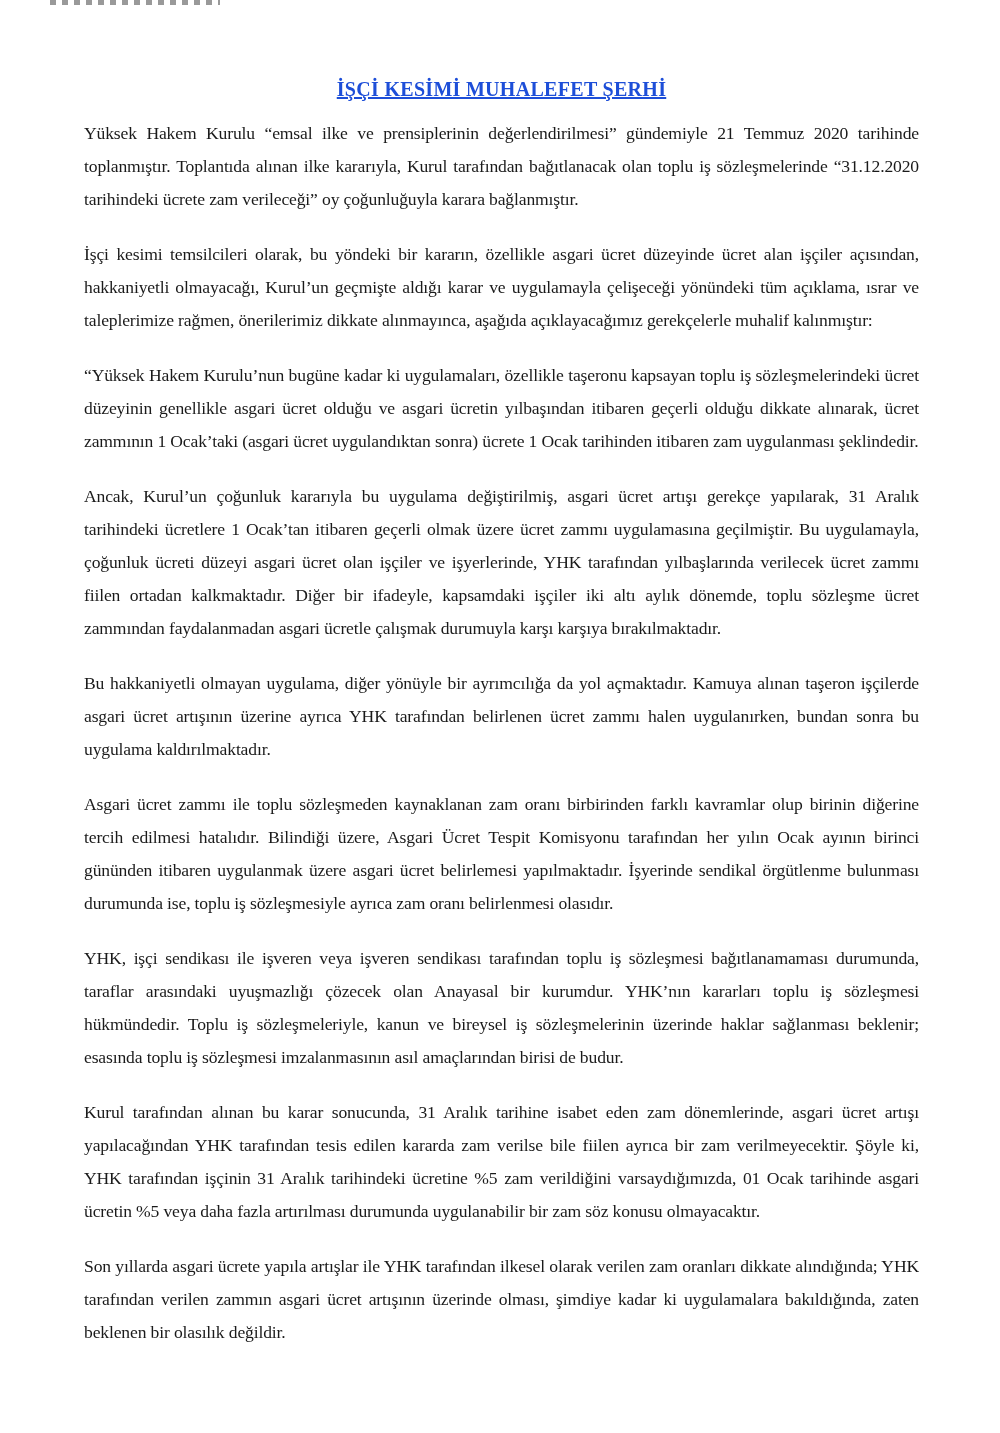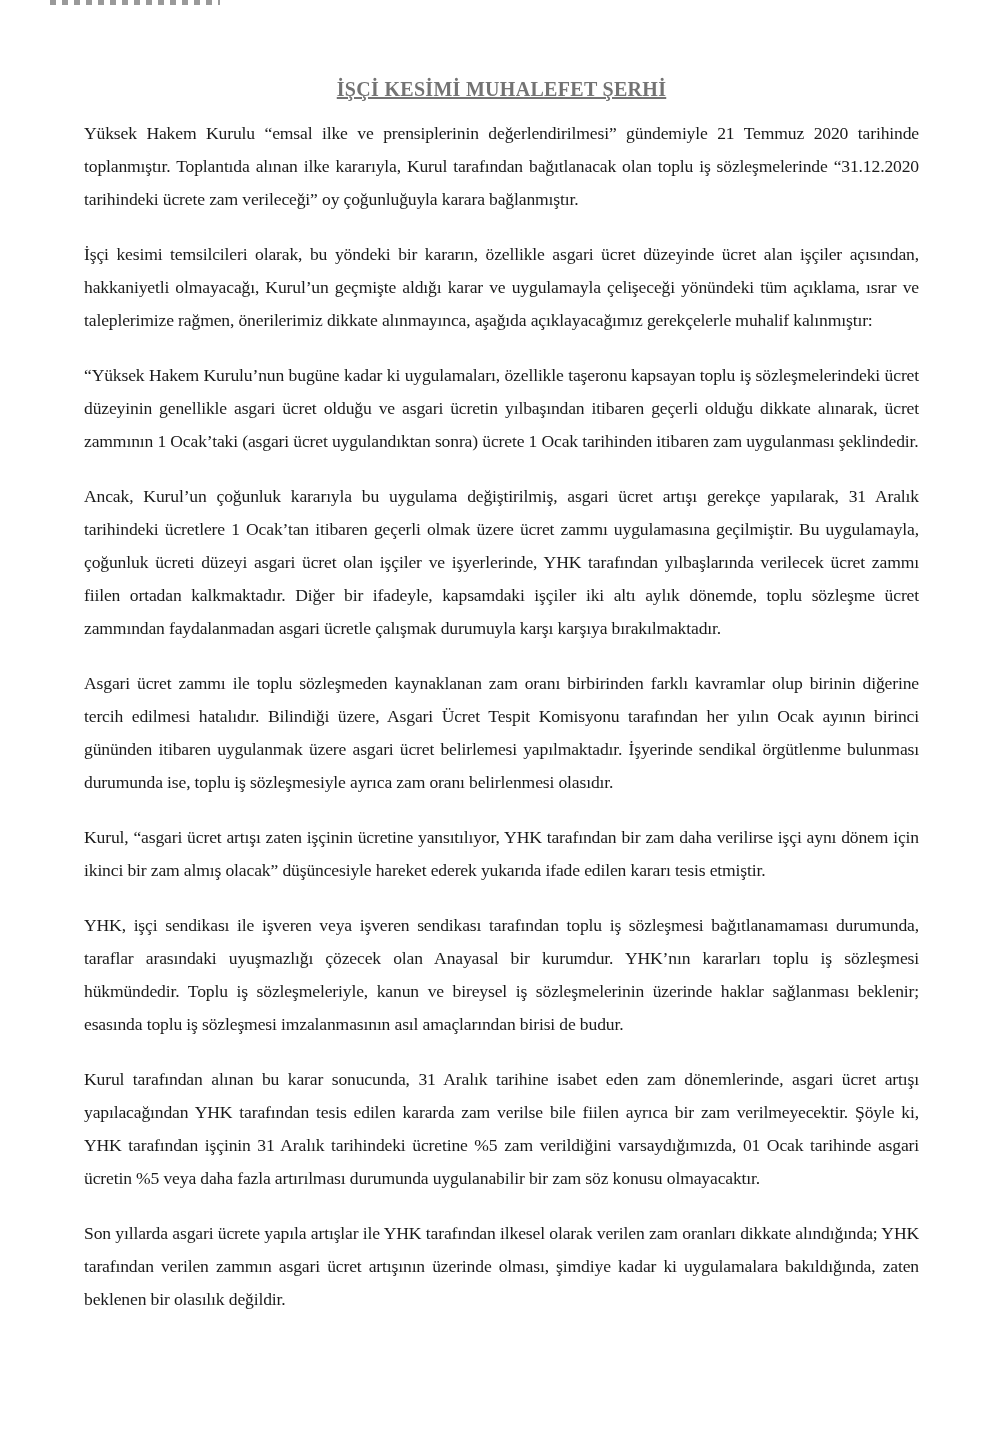--- a/index.html
+++ b/index.html
@@ -25,39 +25,39 @@
       width: 835px;
     }
     h1.title {
       text-align: center;
       font-family: "Liberation Serif", "DejaVu Serif", serif;
       font-weight: bold;
       font-size: 20px;
       letter-spacing: 0.3px;
       text-decoration: underline;
       margin: 0 0 16px 0;
-      color: #737373;
+      color: #1d4ed8;
     }
     p.para {
       font-size: 17.6px;
       line-height: 33px;
       margin: 0 0 22px 0;
       text-align: justify;
       letter-spacing: -0.15px;
     }
   </style>
 </head>
 <body>
 
 <div class="scan-edge"></div>
 
 <div class="page">
   <h1 class="title">İŞÇİ KESİMİ MUHALEFET ŞERHİ</h1>
   <p class="para">Yüksek Hakem Kurulu “emsal ilke ve prensiplerinin değerlendirilmesi” gündemiyle 21 Temmuz 2020 tarihinde toplanmıştır. Toplantıda alınan ilke kararıyla, Kurul tarafından bağıtlanacak olan toplu iş sözleşmelerinde “31.12.2020 tarihindeki ücrete zam verileceği” oy çoğunluğuyla karara bağlanmıştır.</p>
   <p class="para">İşçi kesimi temsilcileri olarak, bu yöndeki bir kararın, özellikle asgari ücret düzeyinde ücret alan işçiler açısından, hakkaniyetli olmayacağı, Kurul’un geçmişte aldığı karar ve uygulamayla çelişeceği yönündeki tüm açıklama, ısrar ve taleplerimize rağmen, önerilerimiz dikkate alınmayınca, aşağıda açıklayacağımız gerekçelerle muhalif kalınmıştır:</p>
   <p class="para">“Yüksek Hakem Kurulu’nun bugüne kadar ki uygulamaları, özellikle taşeronu kapsayan toplu iş sözleşmelerindeki ücret düzeyinin genellikle asgari ücret olduğu ve asgari ücretin yılbaşından itibaren geçerli olduğu dikkate alınarak, ücret zammının 1 Ocak’taki (asgari ücret uygulandıktan sonra) ücrete 1 Ocak tarihinden itibaren zam uygulanması şeklindedir.</p>
   <p class="para">Ancak, Kurul’un çoğunluk kararıyla bu uygulama değiştirilmiş, asgari ücret artışı gerekçe yapılarak, 31 Aralık tarihindeki ücretlere 1 Ocak’tan itibaren geçerli olmak üzere ücret zammı uygulamasına geçilmiştir. Bu uygulamayla, çoğunluk ücreti düzeyi asgari ücret olan işçiler ve işyerlerinde, YHK tarafından yılbaşlarında verilecek ücret zammı fiilen ortadan kalkmaktadır. Diğer bir ifadeyle, kapsamdaki işçiler iki altı aylık dönemde, toplu sözleşme ücret zammından faydalanmadan asgari ücretle çalışmak durumuyla karşı karşıya bırakılmaktadır.</p>
+  <p class="para">Bu hakkaniyetli olmayan uygulama, diğer yönüyle bir ayrımcılığa da yol açmaktadır. Kamuya alınan taşeron işçilerde asgari ücret artışının üzerine ayrıca YHK tarafından belirlenen ücret zammı halen uygulanırken, bundan sonra bu uygulama kaldırılmaktadır.</p>
   <p class="para">Asgari ücret zammı ile toplu sözleşmeden kaynaklanan zam oranı birbirinden farklı kavramlar olup birinin diğerine tercih edilmesi hatalıdır. Bilindiği üzere, Asgari Ücret Tespit Komisyonu tarafından her yılın Ocak ayının birinci gününden itibaren uygulanmak üzere asgari ücret belirlemesi yapılmaktadır. İşyerinde sendikal örgütlenme bulunması durumunda ise, toplu iş sözleşmesiyle ayrıca zam oranı belirlenmesi olasıdır.</p>
-  <p class="para">Kurul, “asgari ücret artışı zaten işçinin ücretine yansıtılıyor, YHK tarafından bir zam daha verilirse işçi aynı dönem için ikinci bir zam almış olacak” düşüncesiyle hareket ederek yukarıda ifade edilen kararı tesis etmiştir.</p>
   <p class="para">YHK, işçi sendikası ile işveren veya işveren sendikası tarafından toplu iş sözleşmesi bağıtlanamaması durumunda, taraflar arasındaki uyuşmazlığı çözecek olan Anayasal bir kurumdur. YHK’nın kararları toplu iş sözleşmesi hükmündedir. Toplu iş sözleşmeleriyle, kanun ve bireysel iş sözleşmelerinin üzerinde haklar sağlanması beklenir; esasında toplu iş sözleşmesi imzalanmasının asıl amaçlarından birisi de budur.</p>
   <p class="para">Kurul tarafından alınan bu karar sonucunda, 31 Aralık tarihine isabet eden zam dönemlerinde, asgari ücret artışı yapılacağından YHK tarafından tesis edilen kararda zam verilse bile fiilen ayrıca bir zam verilmeyecektir. Şöyle ki, YHK tarafından işçinin 31 Aralık tarihindeki ücretine %5 zam verildiğini varsaydığımızda, 01 Ocak tarihinde asgari ücretin %5 veya daha fazla artırılması durumunda uygulanabilir bir zam söz konusu olmayacaktır.</p>
   <p class="para">Son yıllarda asgari ücrete yapıla artışlar ile YHK tarafından ilkesel olarak verilen zam oranları dikkate alındığında; YHK tarafından verilen zammın asgari ücret artışının üzerinde olması, şimdiye kadar ki uygulamalara bakıldığında,  zaten beklenen bir olasılık değildir.</p>
 </div>
 
 </body></html>

